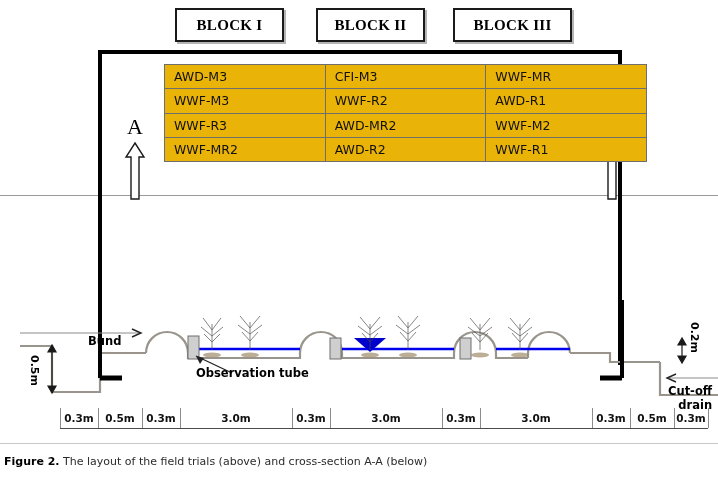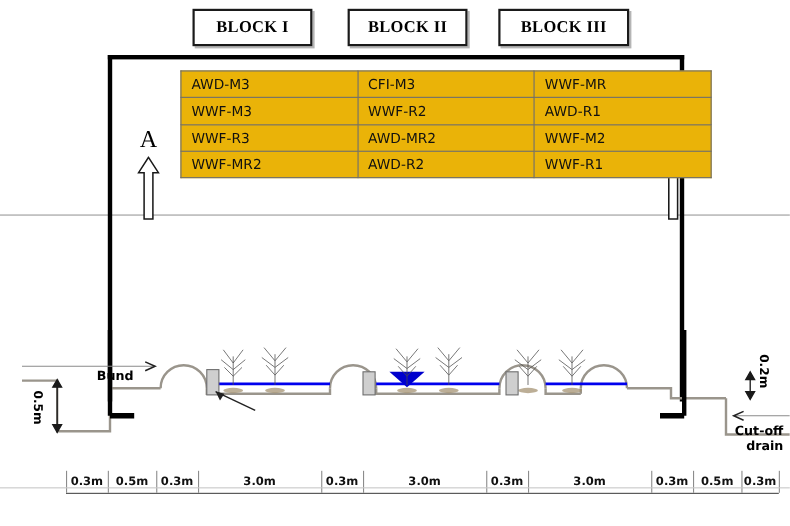--- a/index.html
+++ b/index.html
@@ -94,21 +94,21 @@
     position:absolute;
     font-family:"DejaVu Sans",sans-serif;
     font-weight:bold;font-size:11px;color:#000;
     writing-mode:vertical-rl;
     white-space:nowrap;
   }
   #label-05m{left:28px;top:355px;}
   #label-02m{left:688px;top:322px;}
 
   
-  #dim-scale{position:absolute;left:60px;top:408px;width:648px;height:26px;margin-top:20px;}
+  #dim-scale{position:absolute;left:60px;top:408px;width:648px;height:26px;}
   .dim-cell{
     position:absolute;top:0;height:20px;
     font-family:"DejaVu Sans",sans-serif;
     font-weight:bold;font-size:10.5px;color:#111;
     display:flex;align-items:center;justify-content:center;
   }
   .dim-tick{position:absolute;top:0;width:1px;height:20px;background:#8c8c8c;}
   #dim-baseline{position:absolute;left:0;top:20px;width:648px;height:1px;background:#4a4a4a;}
 
   
@@ -280,20 +280,21 @@
     </g>
 
     <g stroke="#1a1a1a" stroke-width="1.2" fill="#1a1a1a">
       <line x1="682" y1="41" x2="682" y2="60"></line>
       <polygon points="682,38 678,45 686,45"></polygon>
       <polygon points="682,63 678,56 686,56"></polygon>
     </g>
   </svg>
 
   <div class="cs-label" id="label-bund">Bund</div>
+  <div class="cs-label" id="label-obs">Observation tube</div>
   <div class="cs-label" id="label-cutoff">
     <span>Cut-off</span><br>
     <span>drain</span>
   </div>
   <div class="vlabel" id="label-05m">0.5m</div>
   <div class="vlabel" id="label-02m">0.2m</div>
 
   <div id="dim-scale">
     <div id="dim-baseline"></div>
   <div class="dim-tick" style="left: 0px;"></div>
@@ -315,14 +316,17 @@
       <div class="dim-tick" style="left: 532px;"></div>
       <div class="dim-cell" style="left: 532px; width: 38px;">0.3m</div>
       <div class="dim-tick" style="left: 570px;"></div>
       <div class="dim-cell" style="left: 570px; width: 44px;">0.5m</div>
       <div class="dim-tick" style="left: 614px;"></div>
       <div class="dim-cell" style="left: 614px; width: 34px;">0.3m</div>
       <div class="dim-tick" style="left: 648px;"></div>
     </div>
 
   <div id="caption-rule"></div>
+  <div id="caption">
+    <span class="cap-strong">Figure 2.</span><span> The layout of the field trials (above) and cross-section A-A (below)</span>
+  </div>
 
 </div>
 
 </body></html>

